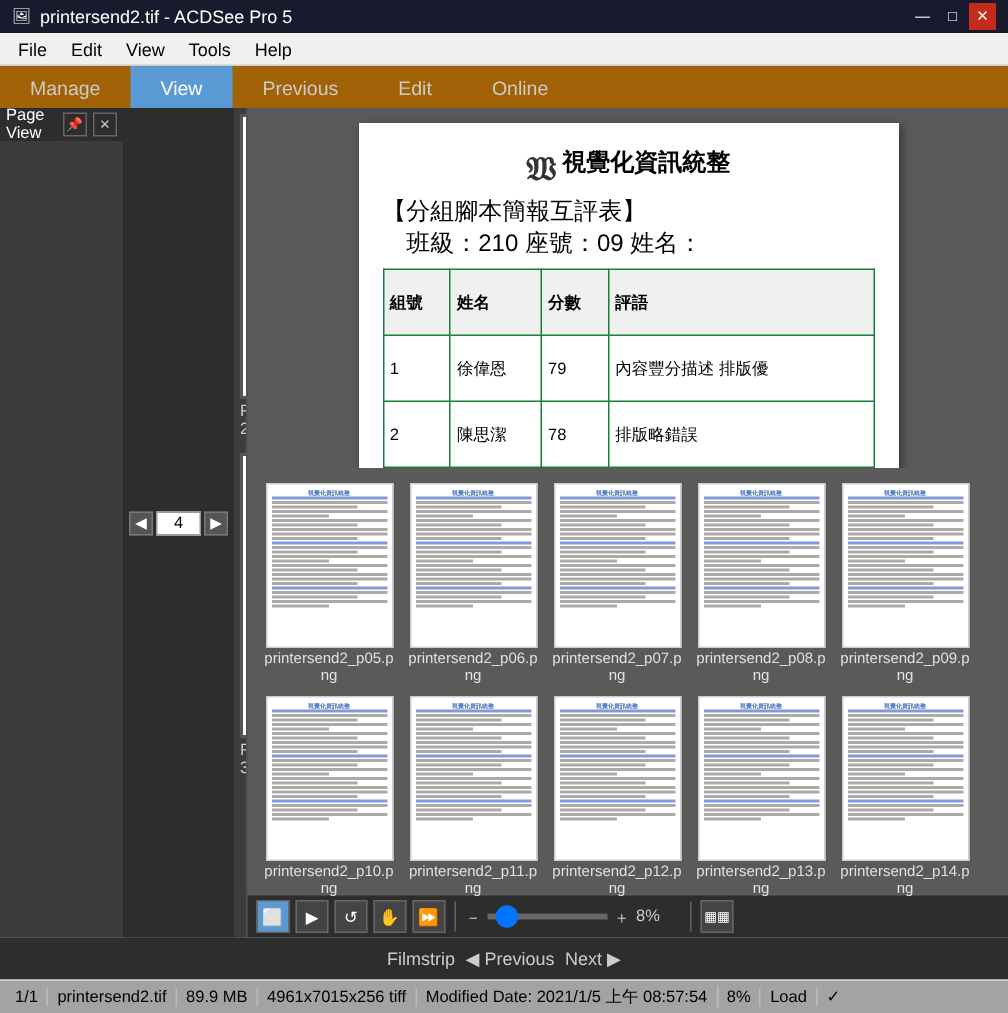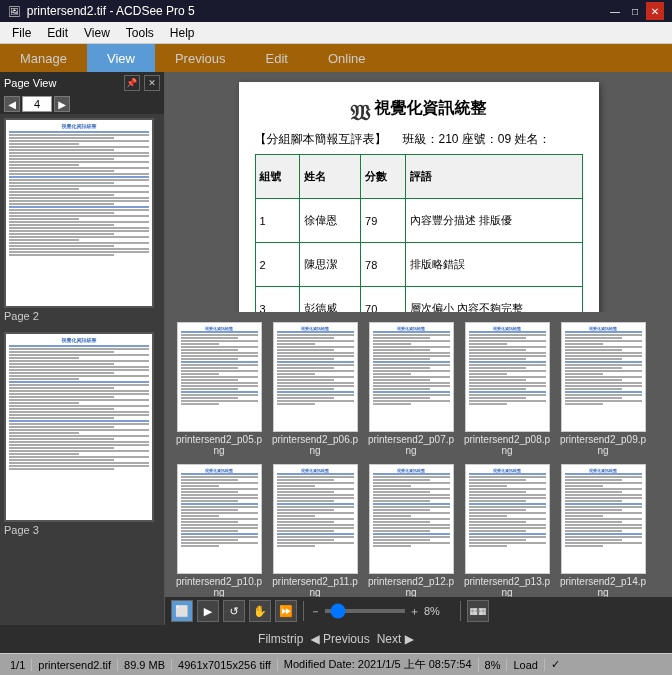--- a/index.html
+++ b/index.html
@@ -67,21 +67,21 @@
       display: flex;
       height: calc(675px - 22px - 22px - 28px - 28px - 22px);
       background: #3c3c3c;
     }
 
     
     .filmstrip-panel {
       width: 165px;
       background: #3c3c3c;
       display: flex;
-      flex-direction: column;
+      flex-direction: row;
       overflow: hidden;
       border-right: 1px solid #555;
     }
     .panel-header {
       background: #2d2d2d;
       color: #fff;
       height: 22px;
       display: flex;
       align-items: center;
       padding: 0 4px;
@@ -317,21 +317,22 @@
     .top-doc-logo-w {
       font-size: 22px;
       font-weight: bold;
       color: #333;
       margin-right: 4px;
     }
     .bracket-row {
       display: flex;
       align-items: flex-start;
       margin-bottom: 6px;
-      font-size: 12px;
+      font-size: 16px;
+      flex-direction: column;
     }
     .doc-table {
       width: 100%;
       border-collapse: collapse;
       font-size: 11px;
       margin-top: 4px;
     }
     .doc-table th, .doc-table td {
       border: 1px solid #15803d;
       padding: 14px 4px;

